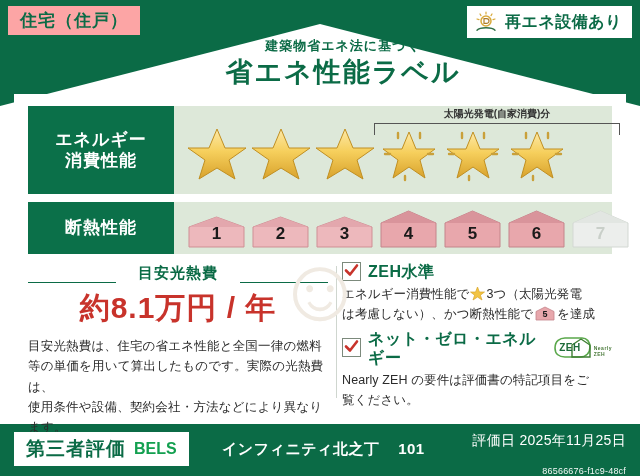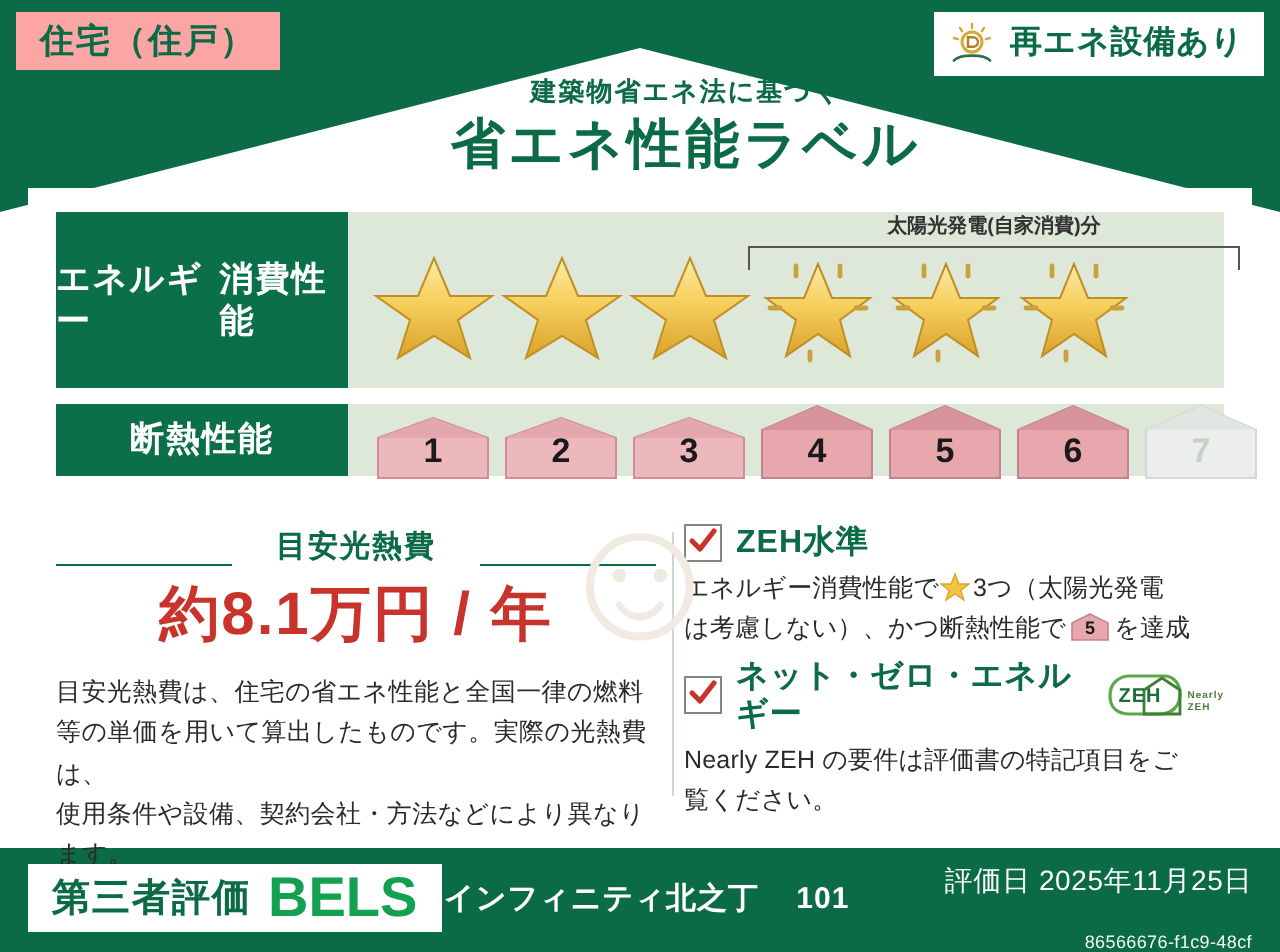--- a/index.html
+++ b/index.html
@@ -53,25 +53,25 @@
     position:absolute;left:50%;top:150px;transform:translateX(-50%);
     font-size:90px;color:#f0eae2;z-index:3;pointer-events:none;
     line-height:1;user-select:none;
   }
   
   .perf-row{
     position:absolute;left:14px;display:flex;align-items:stretch;
     background:#dde8d9;
   }
   .perf-row.energy{top:12px;width:584px;height:88px;}
-  .perf-row.insul{top:108px;width:584px;height:36px;}
+  .perf-row.insul{top:108px;width:584px;height:52px;}
   .perf-key{
     background:#0b7049;color:#ffffff;
     width:146px;flex:0 0 146px;
-    display:flex;flex-direction:row;align-items:center;justify-content:center;
+    display:flex;flex-direction:column;align-items:center;justify-content:center;
     font-size:17px;font-weight:bold;letter-spacing:1px;line-height:1.25;
   }
   .perf-key.small{font-size:17px;}
   .perf-val{flex:1;position:relative;display:flex;align-items:center;}
   
   .stars{display:flex;align-items:center;gap:2px;padding-left:12px;margin-top:6px;}
   .star-wrap{position:relative;width:62px;height:60px;}
   .star-wrap svg{display:block;width:62px;height:60px;}
   .solar-bracket{
     position:absolute;left:198px;top:2px;width:250px;height:28px;
@@ -148,21 +148,21 @@
   .zeh-logo .nz{font-size:5px;color:#4a7a3a;line-height:1.05;font-weight:bold;padding-bottom:3px;}
   
   .bottom{
     position:absolute;left:0;bottom:0;width:640px;height:52px;z-index:7;
   }
   .bels-box{
     position:absolute;left:14px;top:8px;height:34px;
     background:#ffffff;display:flex;align-items:center;padding:0 12px;text-align:center;
   }
   .bels-jp{font-size:19px;font-weight:bold;color:#0b6b46;letter-spacing:1px;}
-  .bels-en{font-size:28px;font-weight:bold;color:#13a050;letter-spacing:0px;margin-left:8px;}
+  .bels-en{font-size:16px;font-weight:bold;color:#13a050;letter-spacing:0px;margin-left:8px;}
   .prop{
     position:absolute;left:222px;top:16px;color:#ffffff;
     font-size:15px;font-weight:bold;letter-spacing:0.5px;
   }
   .prop .no{margin-left:14px;}
   .eval{
     position:absolute;right:14px;top:8px;text-align:right;color:#ffffff;
   }
   .eval .d{font-size:14px;font-weight:normal;letter-spacing:0.3px;}
   .eval .id{font-size:9px;letter-spacing:0.2px;margin-top:16px;opacity:.95;}

